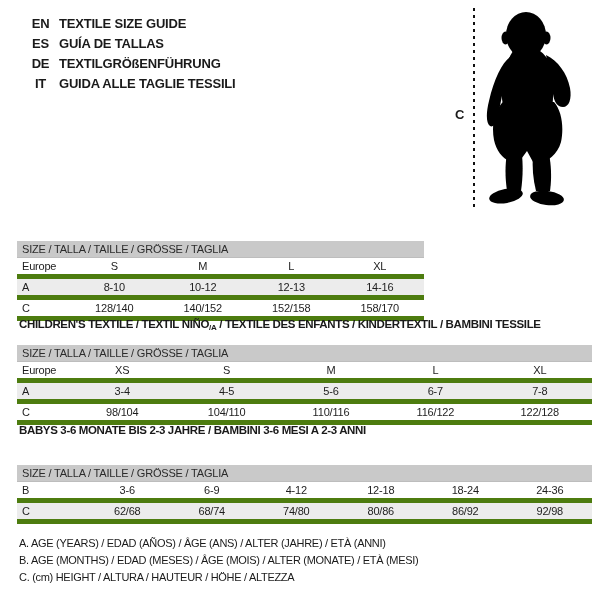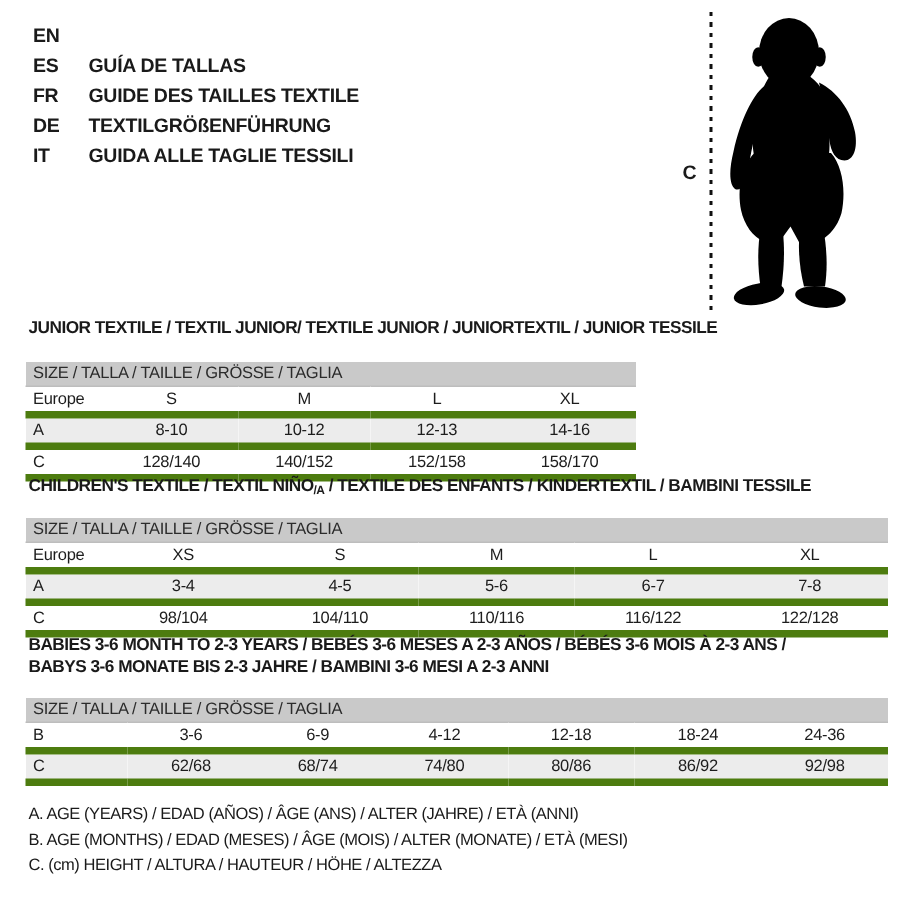--- a/index.html
+++ b/index.html
@@ -3,21 +3,21 @@
 <meta charset="utf-8">
 <style>
   html,body{margin:0;padding:0;background:#fff;}
   .canvas{
     position:relative;width:600px;height:600px;background:#ffffff;
     font-family:"Liberation Sans",sans-serif;color:#1a1a1a;overflow:hidden;
   }
   
   .lang{position:absolute;left:22px;top:13px;}
   .lang-row{display:flex;height:20px;align-items:center;font-weight:700;font-size:13px;letter-spacing:-0.2px;white-space:nowrap;}
-  .lang-code{width:37px;flex:0 0 37px;}
+  .lang-code{width:37px;flex:0 0 37px;text-align:center;}
   
   .measure-line{position:absolute;left:473px;top:8px;width:2px;height:199px;
     background:repeating-linear-gradient(to bottom,#101010 0 3px,transparent 3px 7px);}
   .measure-label{position:absolute;left:455px;top:107px;font-weight:700;font-size:13px;}
   .baby{position:absolute;left:480px;top:5px;}
   
   .sec-title{position:absolute;font-weight:700;font-size:11.5px;letter-spacing:-0.35px;white-space:nowrap;line-height:15px;}
   .sec-title .sub{font-size:8px;vertical-align:-2px;}
   
   table.size{position:absolute;border-collapse:collapse;table-layout:fixed;font-size:11px;letter-spacing:-0.2px;color:#1d1d1d;}
@@ -29,28 +29,25 @@
   .notes{position:absolute;left:19px;top:535px;font-weight:400;font-size:11px;letter-spacing:-0.3px;line-height:17px;white-space:nowrap;}
 </style>
 </head>
 <body>
 
 <div class="canvas">
 
   <div class="lang">
     <div class="lang-row">
       <span class="lang-code">EN</span>
+      <span>TEXTILE SIZE GUIDE</span>
     </div>
     <div class="lang-row">
       <span class="lang-code">ES</span>
       <span>GUÍA DE TALLAS</span>
-    </div>
-    <div class="lang-row">
-      <span class="lang-code">FR</span>
-      <span>GUIDE DES TAILLES TEXTILE</span>
     </div>
     <div class="lang-row">
       <span class="lang-code">DE</span>
       <span>TEXTILGRÖßENFÜHRUNG</span>
     </div>
     <div class="lang-row">
       <span class="lang-code">IT</span>
       <span>GUIDA ALLE TAGLIE TESSILI</span>
     </div>
   </div>
@@ -66,21 +63,20 @@
       <path d="M24,96 C15,104 11,119 14,135 C17,149 27,159 39,157 L47,146 L53,157 C65,160 77,151 81,137 C84,123 82,106 74,97 Z"></path>
       <path d="M30,52 C22,58 14,74 9,96 C6,108 6,118 10,121 C14,123 18,117 19,107 C22,88 27,68 34,58 Z"></path>
       <path d="M66,50 C78,56 87,68 90,83 C92,94 89,102 83,102 C77,102 74,96 73,89 C71,76 69,62 66,50 Z"></path>
       <path d="M27,148 C25,160 25,172 27,186 L41,186 C43,172 43,160 42,150 Z"></path>
       <path d="M53,150 C52,162 53,174 56,186 L70,186 C72,172 71,160 69,148 Z"></path>
       <ellipse cx="26" cy="191" rx="17" ry="7" transform="rotate(-10 26 191)"></ellipse>
       <ellipse cx="67" cy="193" rx="17" ry="7" transform="rotate(7 67 193)"></ellipse>
     </g>
   </svg>
 
-  <div class="sec-title" style="left:19px;top:212px;">JUNIOR TEXTILE / TEXTIL JUNIOR/ TEXTILE JUNIOR / JUNIORTEXTIL / JUNIOR TESSILE</div>
   <table class="size" style="left:17px;top:241px;width:407px;">
     <colgroup>
         <col style="width:53px">
         <col>
         <col>
         <col>
         <col>
       </colgroup>
     <tbody>
         <tr class="bar">
@@ -147,21 +143,20 @@
       <td>98/104</td>
       <td>104/110</td>
       <td>110/116</td>
       <td>116/122</td>
       <td>122/128</td>
     </tr>
   </tbody>
     </table>
 
   <div class="sec-title" style="left:19px;top:423px;">
-    <span style="display:block">BABIES 3-6 MONTH TO 2-3 YEARS / BEBÉS 3-6 MESES A 2-3 AÑOS / BÉBÉS 3-6 MOIS À 2-3 ANS /</span>
     <span style="display:block">BABYS 3-6 MONATE BIS 2-3 JAHRE / BAMBINI 3-6 MESI A 2-3 ANNI</span>
   </div>
   <table class="size" style="left:17px;top:465px;width:575px;">
     <colgroup>
         <col style="width:68px">
         <col>
         <col>
         <col>
         <col>
         <col>

